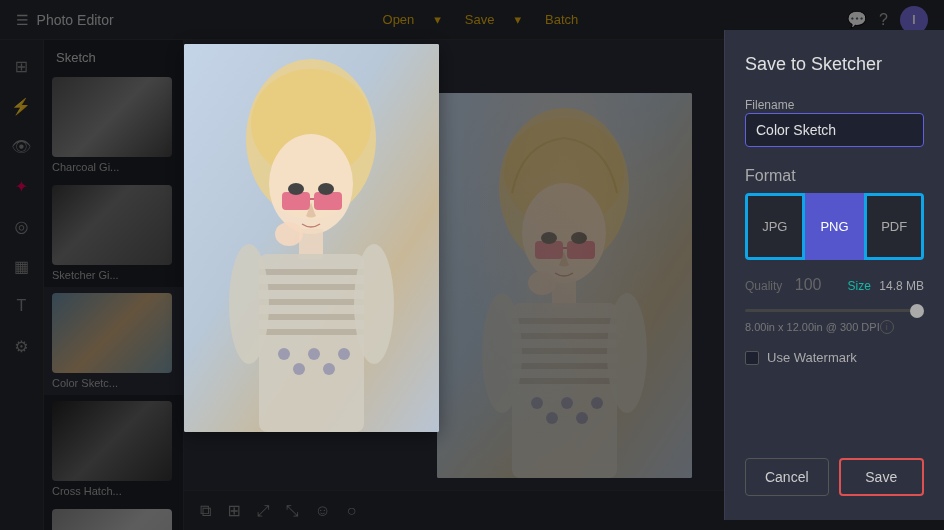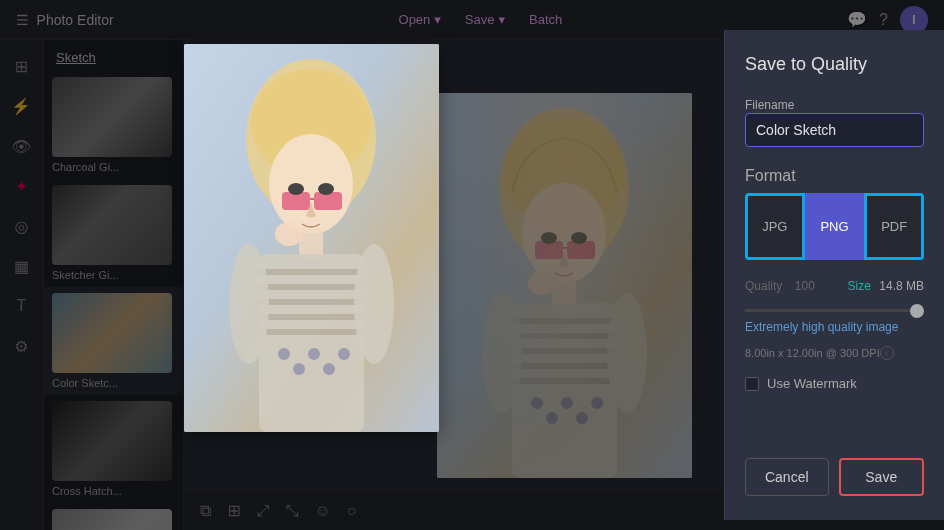--- a/index.html
+++ b/index.html
@@ -36,28 +36,28 @@
       font-size: 14px;
     }
     .top-bar-center {
       display: flex;
       align-items: center;
       gap: 4px;
     }
     .top-btn {
       background: transparent;
       border: none;
-      color: #f0abfc;
+      color: #eab308;
       font-size: 13px;
       padding: 4px 10px;
       cursor: pointer;
       border-radius: 4px;
       display: flex;
       align-items: center;
-      gap: 4px;
+      gap: 20px;
     }
     .top-bar-right {
       display: flex;
       align-items: center;
       gap: 12px;
     }
     .icon-btn {
       background: none;
       border: none;
       color: #aaa;
@@ -114,21 +114,20 @@
       height: 490px;
       background: #1e2027;
       border-right: 1px solid #2e3040;
       overflow-y: auto;
     }
     .sketch-list-header {
       padding: 10px 12px 6px;
       color: #ccc;
       font-size: 13px;
       font-weight: 500;
-      text-decoration: underline;
     }
     .sketch-item {
       display: flex;
       flex-direction: column;
       padding: 6px 8px;
       cursor: pointer;
     }
     .sketch-item.active { background: #2a2d38; }
     .sketch-thumb {
       width: 120px;
@@ -337,21 +336,21 @@
       background: #5555cc;
       color: white;
       border-color: #5555cc;
     }
     .quality-label {
       color: #666;
       font-size: 12px;
     }
     .quality-value {
       color: #666;
-      font-size: 12px;
+      font-size: 16px;
     }
     .size-label {
       color: #14b8a6;
       font-size: 12px;
       text-align: right;
     }
     .size-value {
       color: #aaa;
       font-size: 12px;
     }
@@ -643,21 +642,21 @@
         <circle cx="130" cy="310" r="6" fill="#8888aa"></circle>
         <circle cx="145" cy="325" r="6" fill="#8888aa"></circle>
         <circle cx="160" cy="310" r="6" fill="#8888aa"></circle>
       </g>
       <ellipse cx="112" cy="145" rx="8" ry="6" fill="#444"></ellipse>
       <ellipse cx="142" cy="145" rx="8" ry="6" fill="#444"></ellipse>
     </svg>
   </div>
 
   <div class="modal-panel">
-    <h2 class="modal-title">Save to Quality</h2>
+    <h2 class="modal-title">Save to Sketcher</h2>
 
     <label class="field-label">Filename</label>
     <input class="filename-input" type="text" value="Color Sketch" style="">
 
     <div class="format-label">Format</div>
     <div class="format-buttons">
       <button class="format-btn">JPG</button>
       <button class="format-btn active">PNG</button>
       <button class="format-btn">PDF</button>
     </div>
@@ -670,21 +669,20 @@
       <div>
         <span class="size-label">Size</span>
         <span class="size-value" style="margin-left:4px;">14.8 MB</span>
       </div>
     </div>
 
     <div class="quality-slider-container">
       <input type="range" class="quality-slider" min="0" max="100" value="100" style="">
     </div>
 
-    <div class="quality-hint">Extremely high quality image</div>
 
     <div class="dimensions-info">
       <span>8.00in x 12.00in @ 300 DPI</span>
       <span class="info-icon">i</span>
     </div>
 
     <div class="watermark-row">
       <input type="checkbox" class="checkbox" style="">
       <span class="watermark-label">Use Watermark</span>
     </div>

